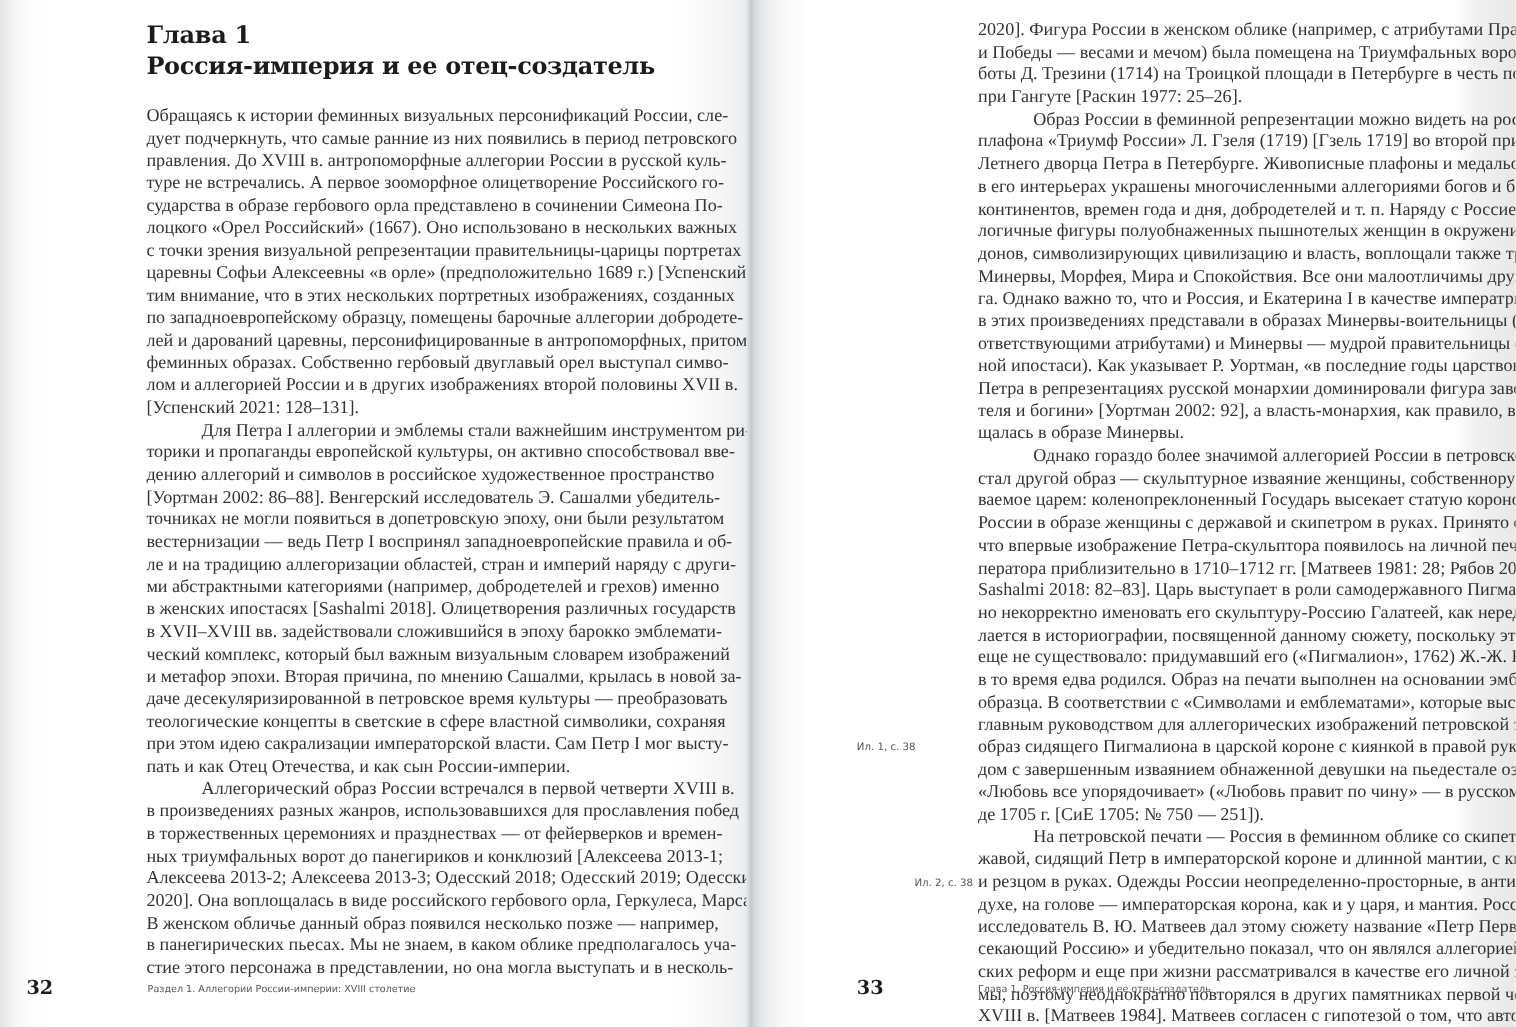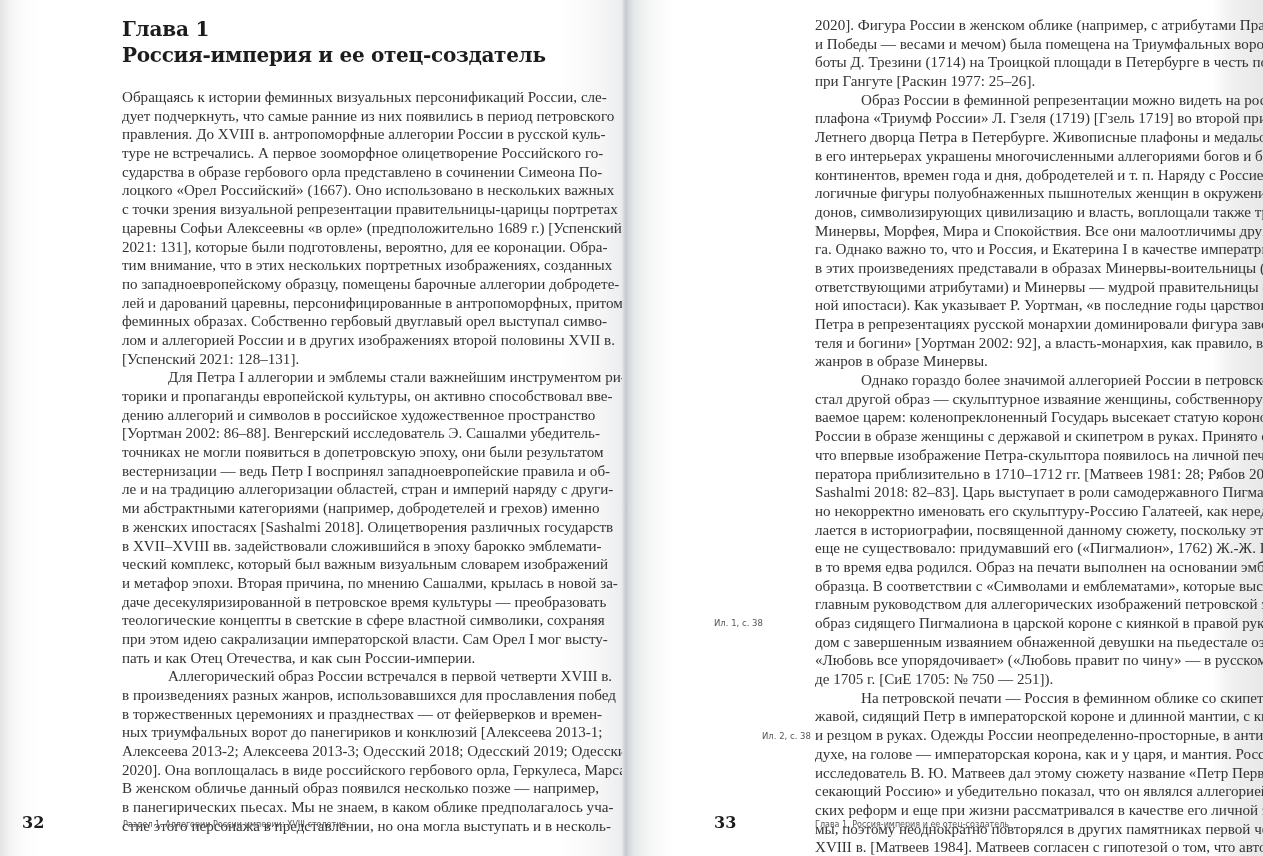--- a/index.html
+++ b/index.html
@@ -45,42 +45,41 @@
     </div>
     <div class="text left-text" id="left-text">
         <span class="line">Обращаясь к истории феминных визуальных персонификаций России, сле-</span>
         <span class="line">дует подчеркнуть, что самые ранние из них появились в период петровского</span>
         <span class="line">правления. До XVIII в. антропоморфные аллегории России в русской куль-</span>
         <span class="line">туре не встречались. А первое зооморфное олицетворение Российского го-</span>
         <span class="line">сударства в образе гербового орла представлено в сочинении Симеона По-</span>
         <span class="line">лоцкого «Орел Российский» (1667). Оно использовано в нескольких важных</span>
         <span class="line">с точки зрения визуальной репрезентации правительницы-царицы портретах</span>
         <span class="line">царевны Софьи Алексеевны «в орле» (предположительно 1689 г.) [Успенский</span>
-        <span class="line">2021: 131], которые были подготовлены, вероятно, для ее коронации. Обра-</span>
         <span class="line">тим внимание, что в этих нескольких портретных изображениях, созданных</span>
         <span class="line">по западноевропейскому образцу, помещены барочные аллегории добродете-</span>
         <span class="line">лей и дарований царевны, персонифицированные в антропоморфных, притом</span>
         <span class="line">феминных образах. Собственно гербовый двуглавый орел выступал симво-</span>
         <span class="line">лом и аллегорией России и в других изображениях второй половины XVII в.</span>
         <span class="line last">[Успенский 2021: 128–131].</span>
         <span class="line indent">Для Петра I аллегории и эмблемы стали важнейшим инструментом ри-</span>
         <span class="line">торики и пропаганды европейской культуры, он активно способствовал вве-</span>
         <span class="line">дению аллегорий и символов в российское художественное пространство</span>
         <span class="line">[Уортман 2002: 86–88]. Венгерский исследователь Э. Сашалми убедитель-</span>
         <span class="line">точниках не могли появиться в допетровскую эпоху, они были результатом</span>
         <span class="line">вестернизации — ведь Петр I воспринял западноевропейские правила и об-</span>
         <span class="line">ле и на традицию аллегоризации областей, стран и империй наряду с други-</span>
         <span class="line">ми абстрактными категориями (например, добродетелей и грехов) именно</span>
         <span class="line">в женских ипостасях [Sashalmi 2018]. Олицетворения различных государств</span>
         <span class="line">в XVII–XVIII вв. задействовали сложившийся в эпоху барокко эмблемати-</span>
         <span class="line">ческий комплекс, который был важным визуальным словарем изображений</span>
         <span class="line">и метафор эпохи. Вторая причина, по мнению Сашалми, крылась в новой за-</span>
         <span class="line">даче десекуляризированной в петровское время культуры — преобразовать</span>
         <span class="line">теологические концепты в светские в сфере властной символики, сохраняя</span>
-        <span class="line">при этом идею сакрализации императорской власти. Сам Орел I мог высту-</span>
+        <span class="line">при этом идею сакрализации императорской власти. Сам Петр I мог высту-</span>
         <span class="line last">пать и как Отец Отечества, и как сын России-империи.</span>
         <span class="line indent">Аллегорический образ России встречался в первой четверти XVIII в.</span>
         <span class="line">в произведениях разных жанров, использовавшихся для прославления побед</span>
         <span class="line">в торжественных церемониях и празднествах — от фейерверков и времен-</span>
         <span class="line">ных триумфальных ворот до панегириков и конклюзий [Алексеева 2013-1;</span>
         <span class="line">Алексеева 2013-2; Алексеева 2013-3; Одесский 2018; Одесский 2019; Одесский</span>
         <span class="line">2020]. Она воплощалась в виде российского гербового орла, Геркулеса, Марса.</span>
         <span class="line">В женском обличье данный образ появился несколько позже — например,</span>
         <span class="line">в панегирических пьесах. Мы не знаем, в каком облике предполагалось уча-</span>
         <span class="line">стие этого персонажа в представлении, но она могла выступать и в несколь-</span>
@@ -102,21 +101,21 @@
         <span class="line">континентов, времен года и дня, добродетелей и т. п. Наряду с Россией ана-</span>
         <span class="line">логичные фигуры полуобнаженных пышнотелых женщин в окружении купи-</span>
         <span class="line">донов, символизирующих цивилизацию и власть, воплощали также триумфы</span>
         <span class="line">Минервы, Морфея, Мира и Спокойствия. Все они малоотличимы друг от дру-</span>
         <span class="line">га. Однако важно то, что и Россия, и Екатерина I в качестве императрицы</span>
         <span class="line">в этих произведениях представали в образах Минервы-воительницы (с со-</span>
         <span class="line">ответствующими атрибутами) и Минервы — мудрой правительницы (в мир-</span>
         <span class="line">ной ипостаси). Как указывает Р. Уортман, «в последние годы царствования</span>
         <span class="line">Петра в репрезентациях русской монархии доминировали фигура завоева-</span>
         <span class="line">теля и богини» [Уортман 2002: 92], а власть-монархия, как правило, вопло-</span>
-        <span class="line last">жанров в образе Минервы.</span>
+        <span class="line last">щалась в образе Минервы.</span>
         <span class="line indent">Однако гораздо более значимой аллегорией России в петровское время</span>
         <span class="line">стал другой образ — скульптурное изваяние женщины, собственноручно созда-</span>
         <span class="line">ваемое царем:  коленопреклоненный Государь высекает статую коронованной</span>
         <span class="line">России в образе женщины с державой и скипетром в руках. Принято считать,</span>
         <span class="line">что впервые изображение Петра-скульптора появилось на личной печати им-</span>
         <span class="line">ператора приблизительно в 1710–1712 гг. [Матвеев 1981: 28; Рябов 2008: 10;</span>
         <span class="line">Sashalmi 2018: 82–83]. Царь выступает в роли самодержавного Пигмалиона,</span>
         <span class="line">но некорректно именовать его скульптуру-Россию Галатеей, как нередко де-</span>
         <span class="line">лается в историографии, посвященной данному сюжету, поскольку это имя</span>
         <span class="line">еще не существовало: придумавший его («Пигмалион», 1762) Ж.-Ж. Руссо</span>

